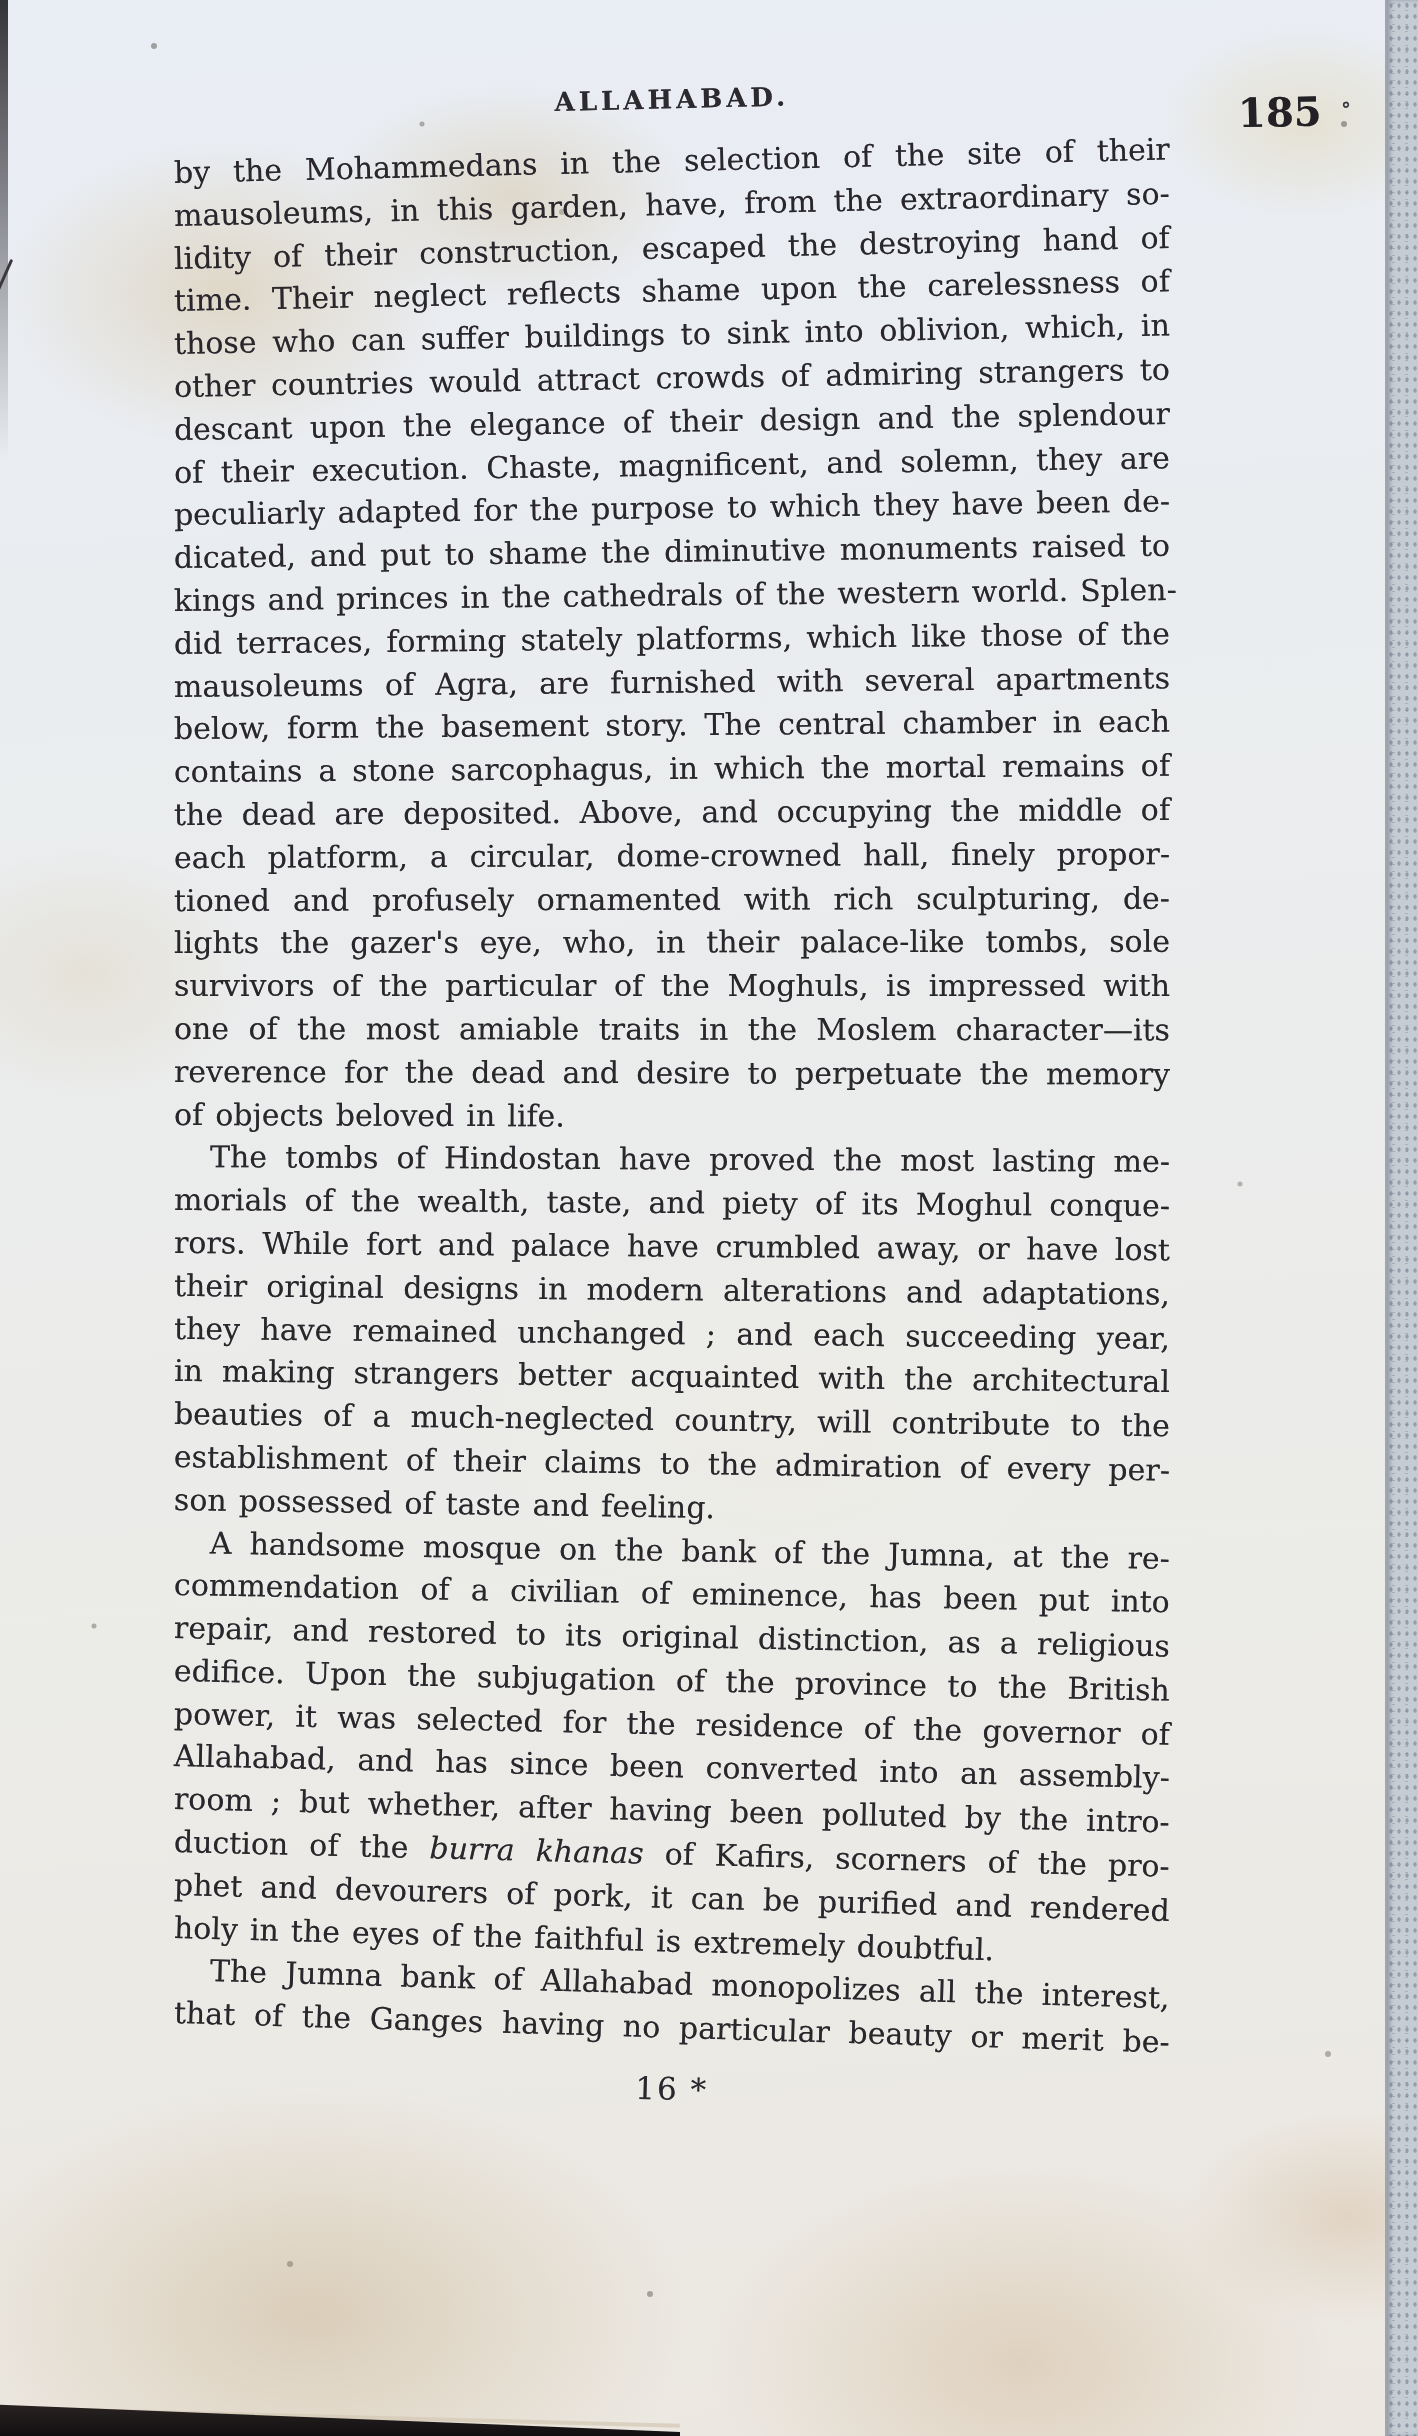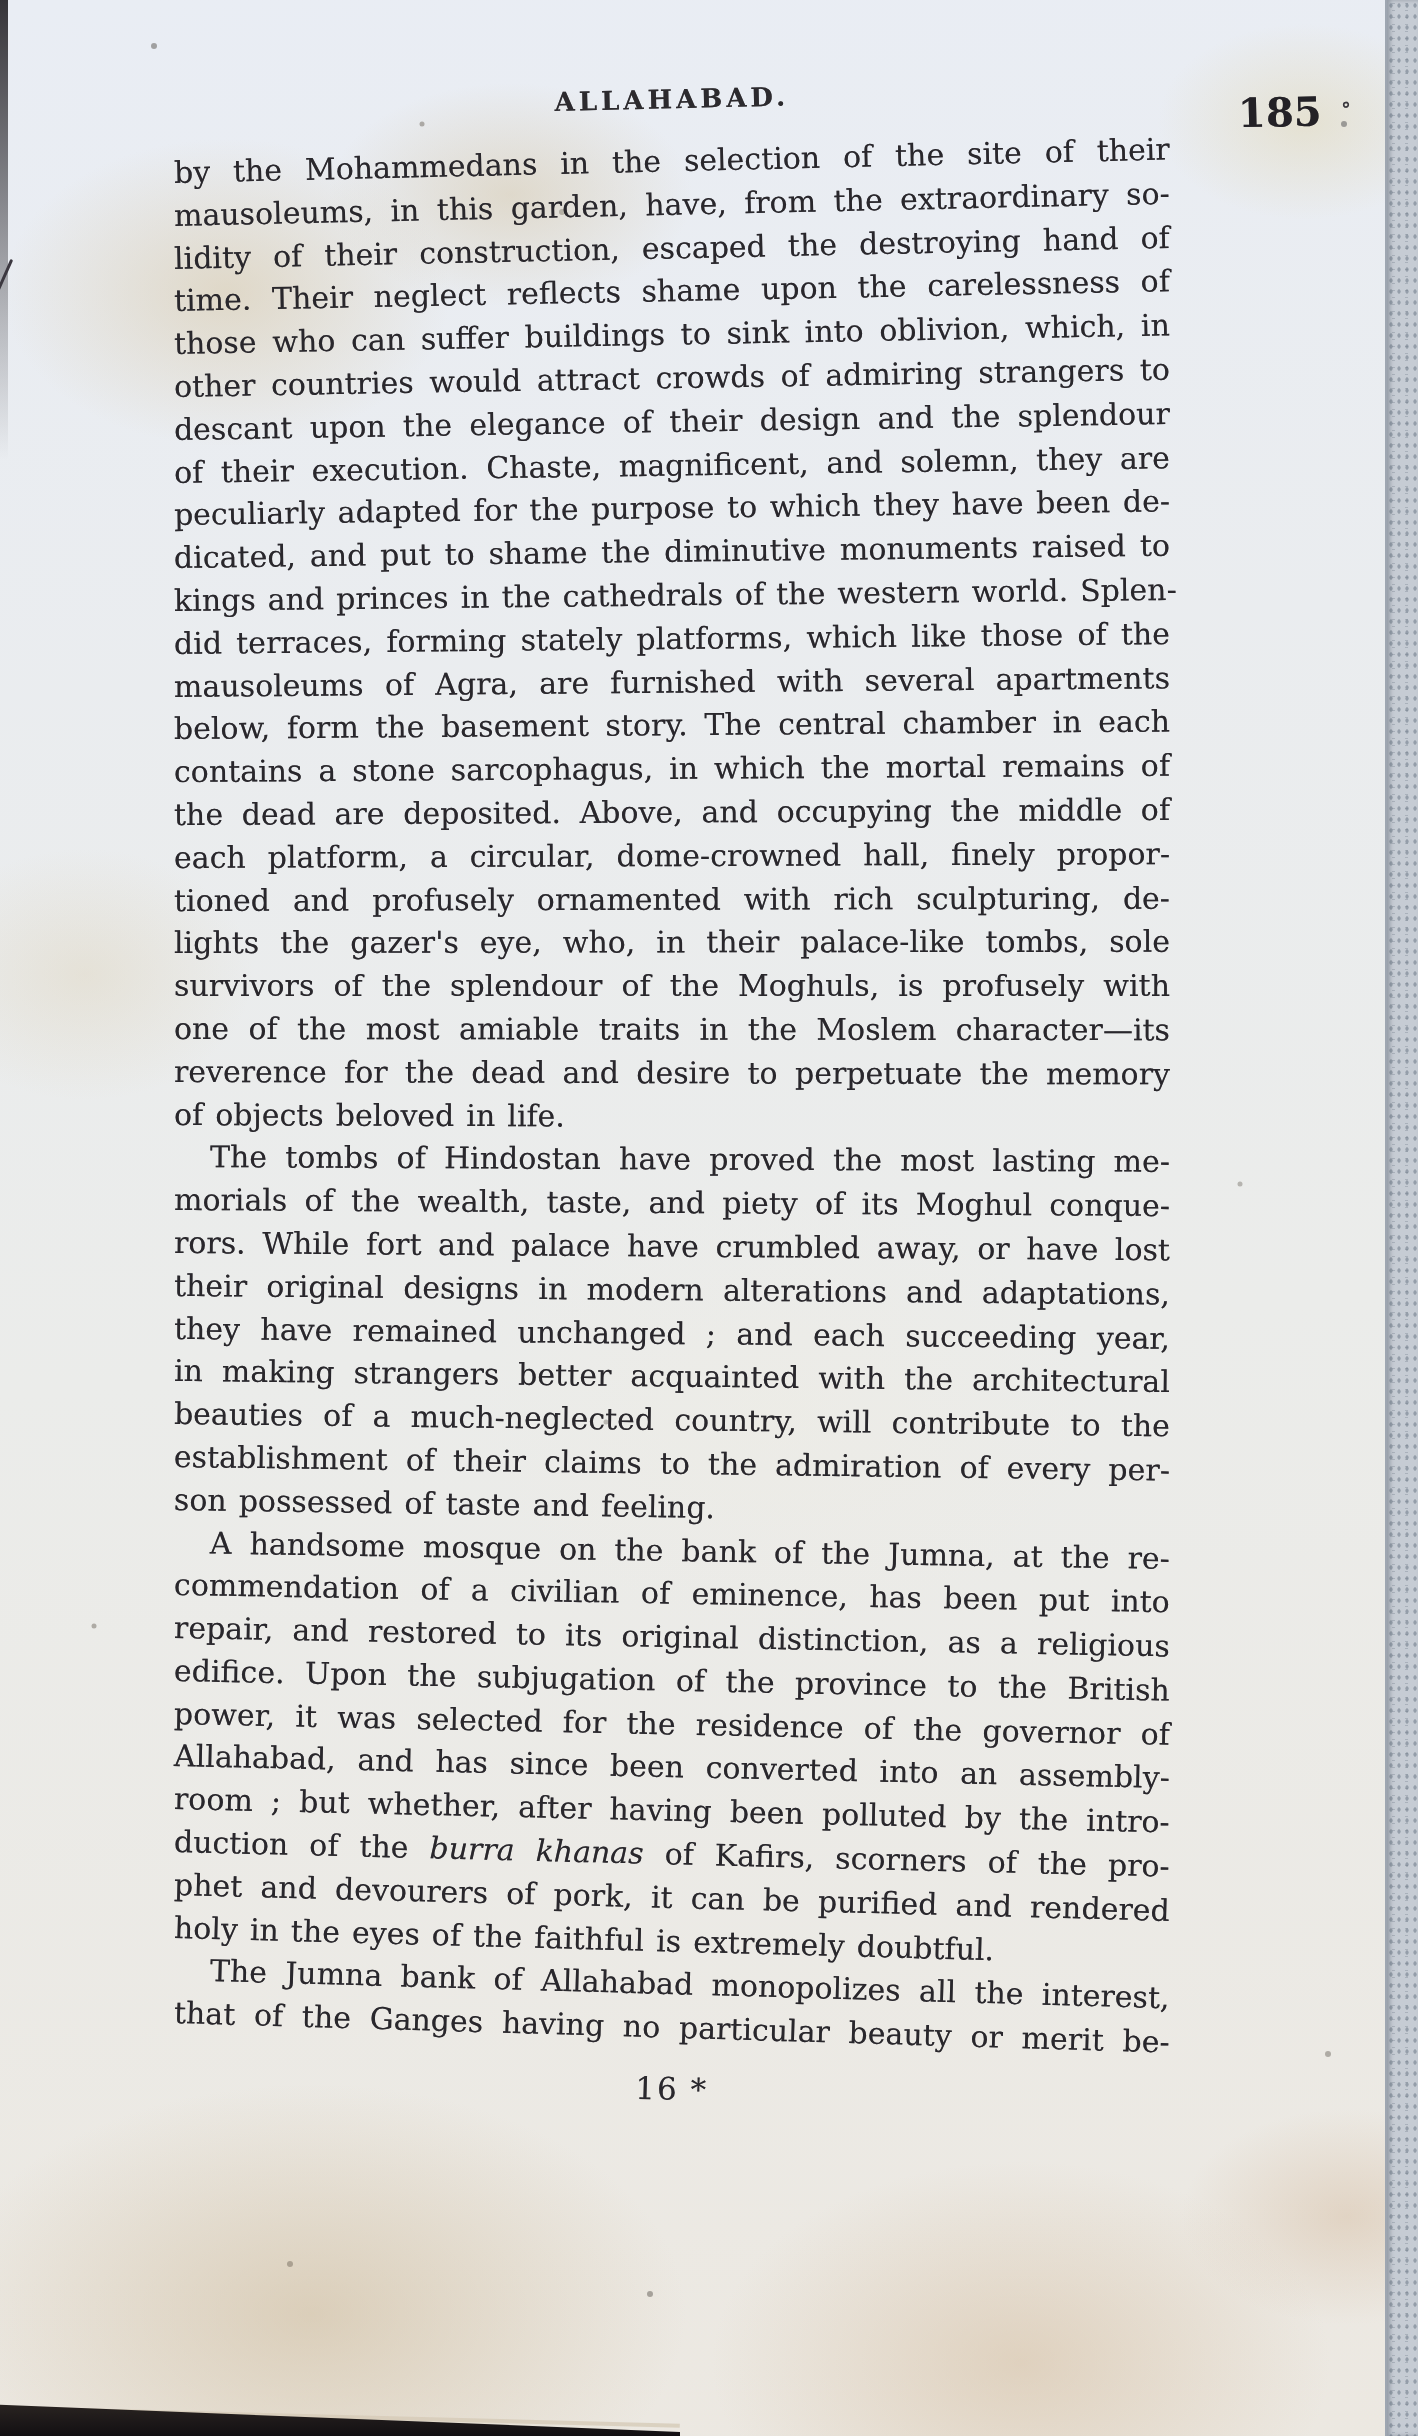--- a/index.html
+++ b/index.html
@@ -127,21 +127,21 @@
         <div class="line" style="transform: rotate(-0.71deg);">dicated, and put to shame the diminutive monuments raised to</div>
         <div class="line" style="transform: rotate(-0.64deg);">kings and princes in the cathedrals of the western world. Splen-</div>
         <div class="line" style="transform: rotate(-0.57deg);">did terraces, forming stately platforms, which like those of the</div>
         <div class="line" style="transform: rotate(-0.5deg);">mausoleums of Agra, are furnished with several apartments</div>
         <div class="line" style="transform: rotate(-0.43deg);">below, form the basement story. The central chamber in each</div>
         <div class="line" style="transform: rotate(-0.36deg);">contains a stone sarcophagus, in which the mortal remains of</div>
         <div class="line" style="transform: rotate(-0.29deg);">the dead are deposited.  Above, and occupying the middle of</div>
         <div class="line" style="transform: rotate(-0.22deg);">each platform, a circular, dome-crowned hall, finely propor-</div>
         <div class="line" style="transform: rotate(-0.14deg);">tioned and profusely ornamented with rich sculpturing, de-</div>
         <div class="line" style="transform: rotate(-0.07deg);">lights the gazer's eye, who, in their palace-like tombs, sole</div>
-        <div class="line" style="transform: rotate(0deg);">survivors of the splendour of the Moghuls, is profusely with</div>
+        <div class="line" style="transform: rotate(0deg);">survivors of the particular of the Moghuls, is impressed with</div>
         <div class="line" style="transform: rotate(0.07deg);">one of the most amiable traits in the Moslem character—its</div>
         <div class="line" style="transform: rotate(0.14deg);">reverence for the dead and desire to perpetuate the memory</div>
         <div class="line para-end" style="transform: rotate(0.21deg);">of objects beloved in life.</div>
       </div>
       <div>
         <div class="line indent" style="transform: rotate(0.28deg);">The tombs of Hindostan have proved the most lasting me-</div>
         <div class="line" style="transform: rotate(0.35deg);">morials of the wealth, taste, and piety of its Moghul conque-</div>
         <div class="line" style="transform: rotate(0.42deg);">rors.  While fort and palace have crumbled away, or have lost</div>
         <div class="line" style="transform: rotate(0.49deg);">their original designs in modern alterations and adaptations,</div>
         <div class="line" style="transform: rotate(0.57deg);">they have remained unchanged ; and each succeeding year,</div>

